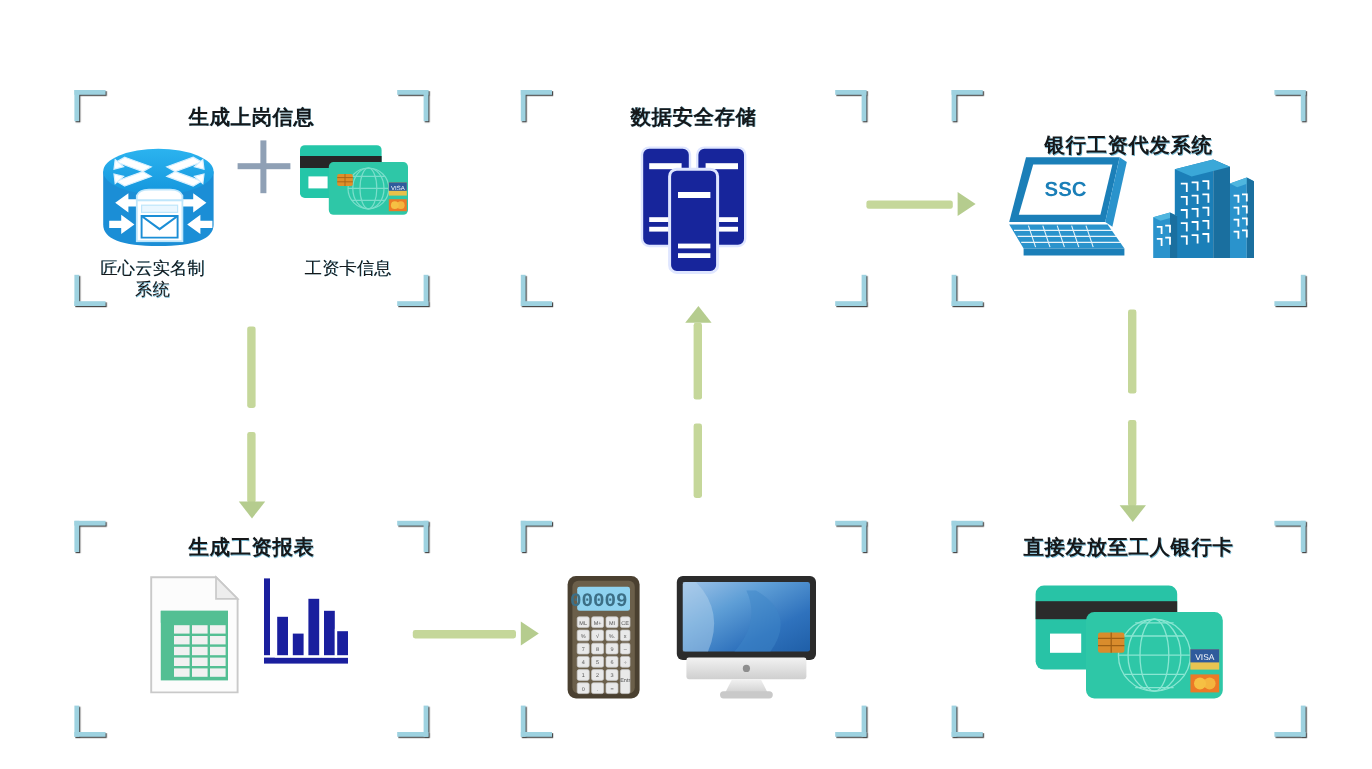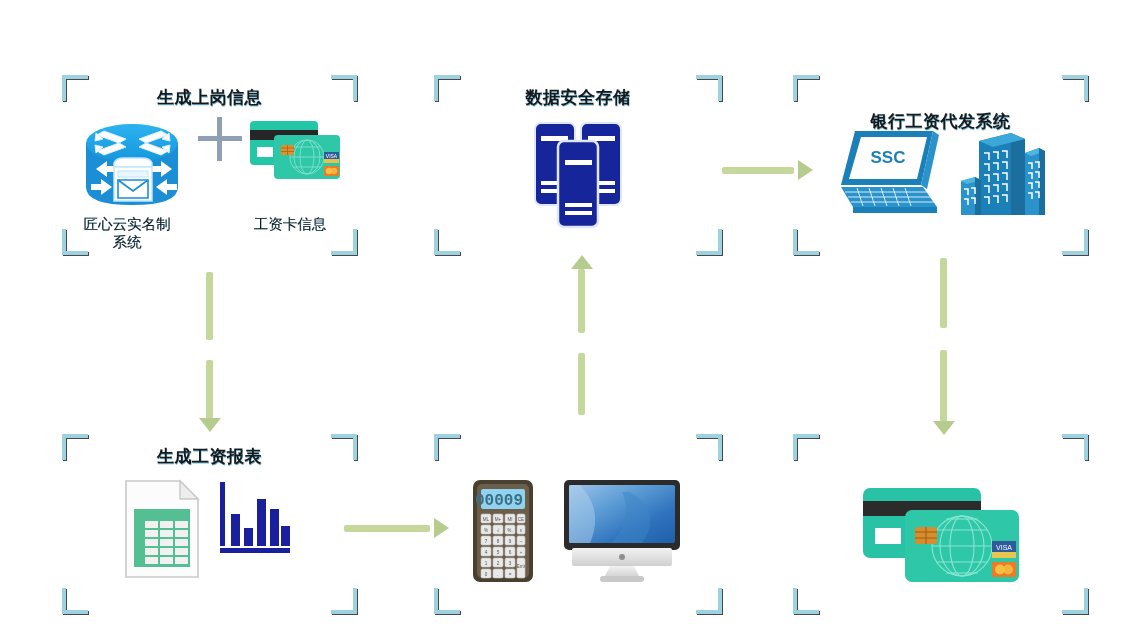--- a/index.html
+++ b/index.html
@@ -449,20 +449,21 @@
   </div>
 
   <div class="cell" style="left:793px; top:434px; width:295px; height:180px;">
     <div class="frame" style="left:0; top:0; width:295px; height:180px;">
       <span class="ck tl"></span>
       <span class="ck tr"></span>
       <span class="ck bl"></span>
       <span class="ck br"></span>
     </div>
 
+    <div class="cell-title" style="top:11px;">直接发放至工人银行卡</div>
 
     <div class="cell-art" style="top:50px; height:100px;">
       <span style="display:block;width:160px;height:100px;">
         <svg viewBox="0 0 160 100" width="160" height="100">
 
           <rect x="2" y="4" width="118" height="70" rx="7" fill="#28c3a6"></rect>
           <rect x="2" y="17" width="118" height="15" fill="#2b2b2b"></rect>
           <rect x="14" y="44" width="26" height="16" fill="#ffffff"></rect>
 
           <rect x="44" y="26" width="114" height="72" rx="7" fill="#2ec7a7"></rect>

